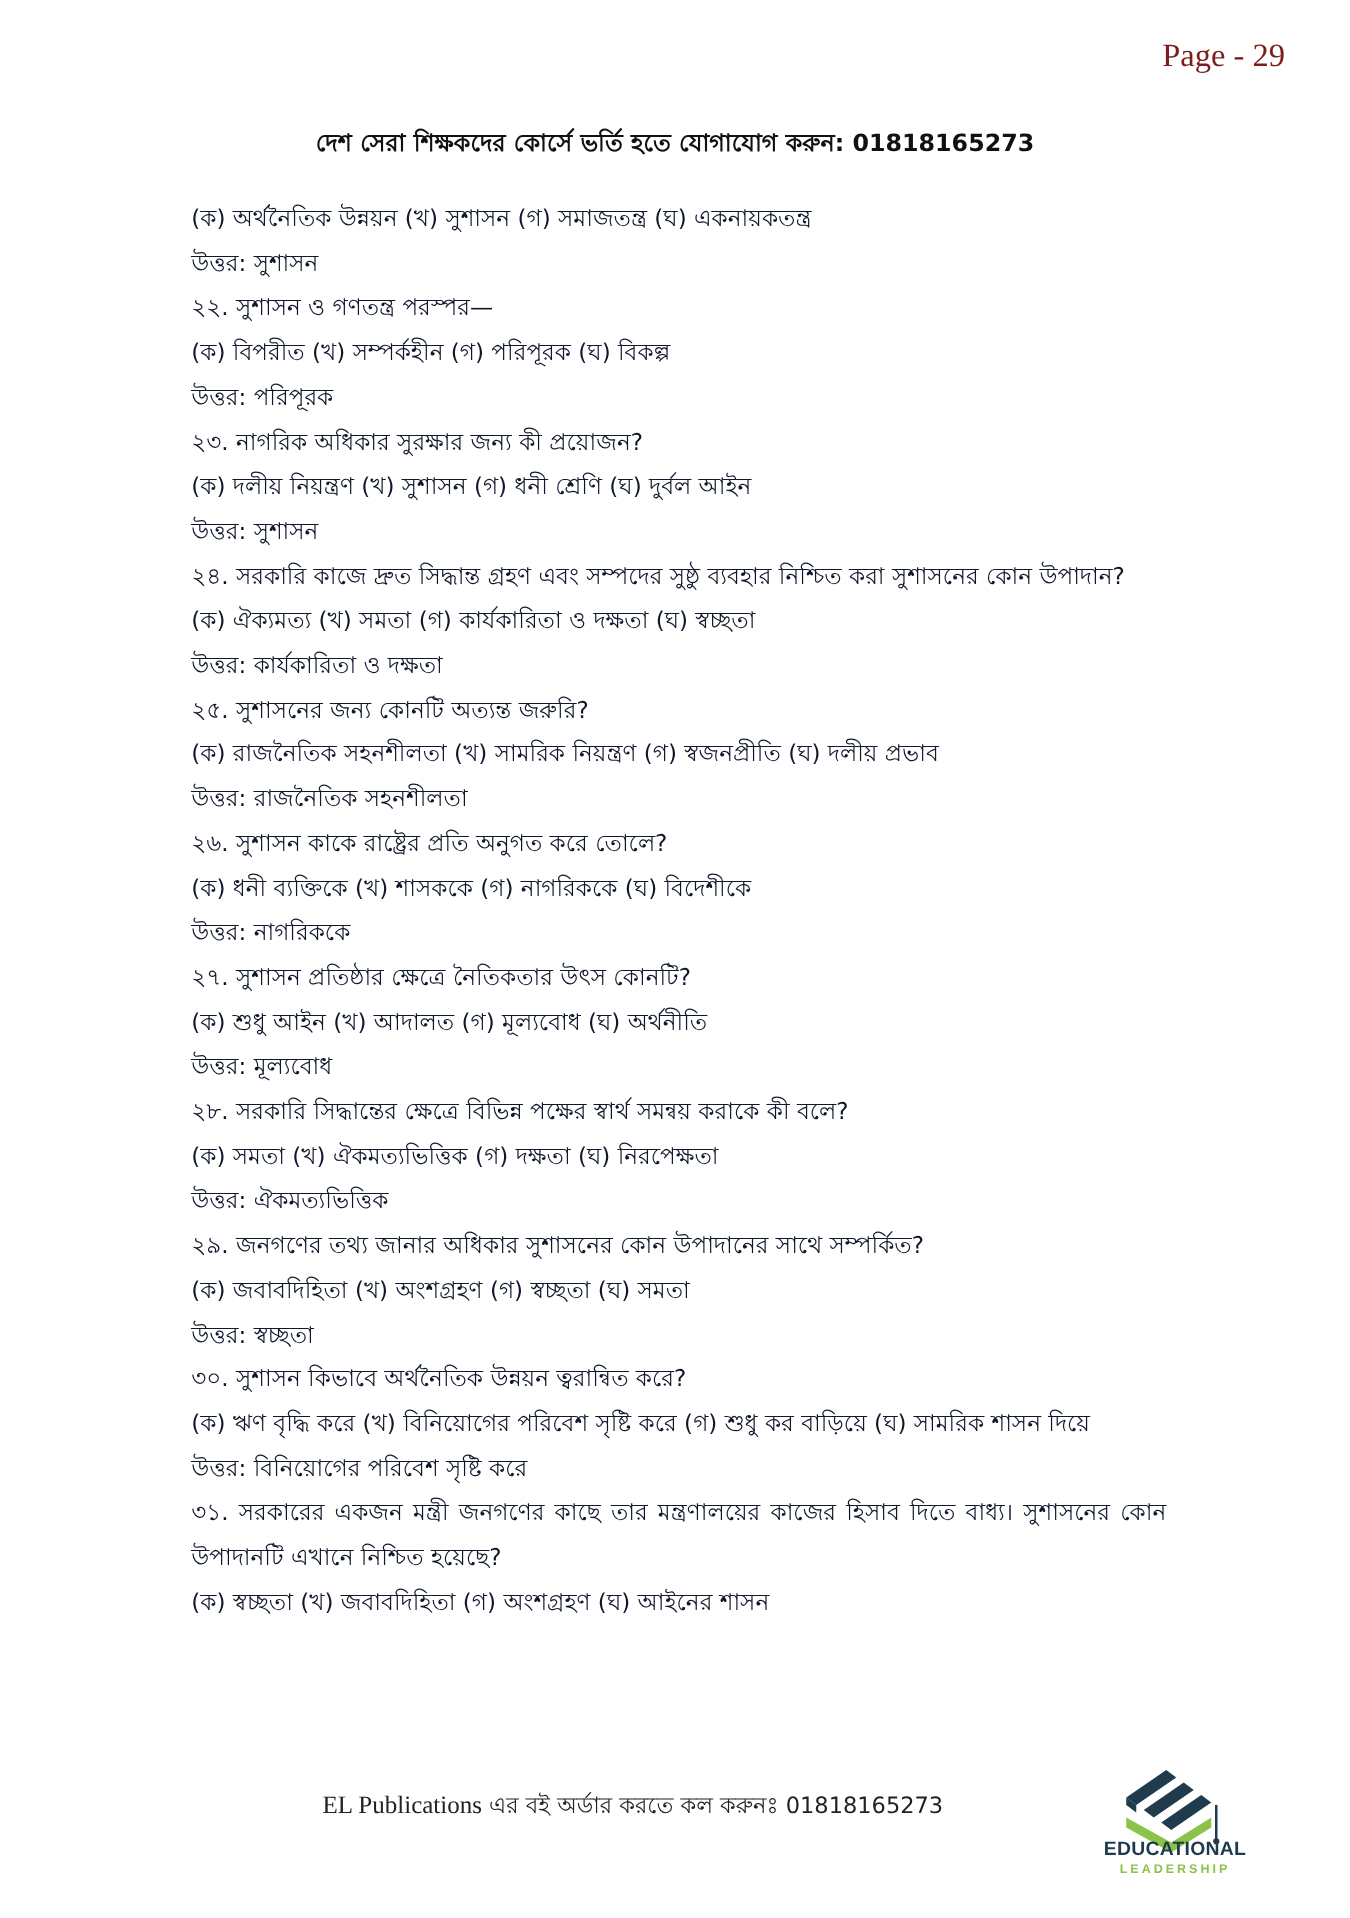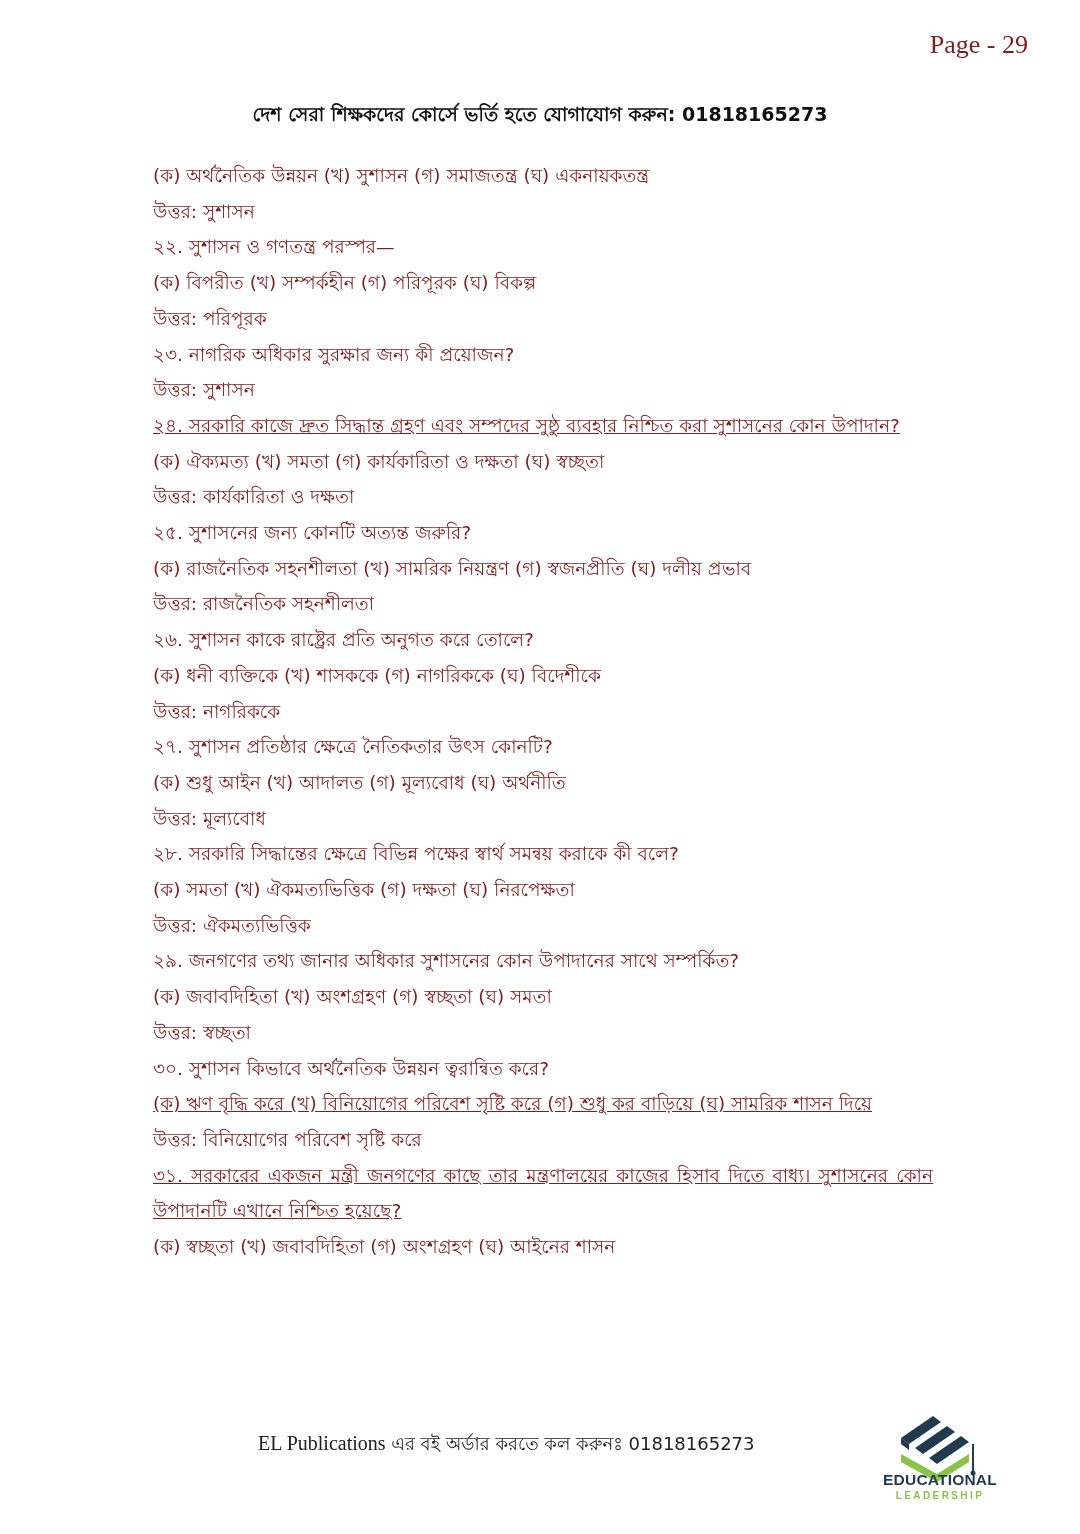--- a/index.html
+++ b/index.html
@@ -13,23 +13,23 @@
     font-size: 26px; color: #7f1d1d;
   }
   .header-line {
     position: absolute; left: 0; right: 0; top: 84px; text-align: center;
     font-size: 19px; font-weight: bold; color: #111; margin-top: 16px;
   }
   .content {
     position: absolute; left: 153px; top: 158px; width: 780px;
   }
   .line {
-    font-size: 18.5px; line-height: 35.7px; white-space: nowrap; color: #7f1d1d;
+    font-size: 18.5px; line-height: 35.7px; white-space: nowrap; color: #0f172a;
   }
-  .line.wrap { white-space: normal; text-align: justify; text-align-last: left; text-decoration: underline; }
+  .line.wrap { white-space: normal; text-align: justify; text-align-last: left; }
   .footer-text {
     position: absolute; left: 258px; top: 1430px; font-size: 18px; color: #222;
   }
   .footer-text .en { font-family: "Liberation Serif", "DejaVu Serif", serif; font-size: 20px; }
   .footer-text .phone { font-weight: normal; margin-top: 19px; }
   .logo { position: absolute; left: 893px; top: 1410px; width: 110px; height: 100px; }
   .logo-text1 {
     position: absolute; left: 880px; top: 1471px; width: 120px; text-align: center;
     font-family: "Liberation Sans", sans-serif; font-weight: bold; font-size: 15.5px; color: #1f3b4d;
     letter-spacing: 0.2px;
@@ -47,20 +47,21 @@
 
 <div class="header-line">দেশ সেরা শিক্ষকদের কোর্সে ভর্তি হতে যোগাযোগ করুন: 01818165273</div>
 
 <div class="content">
   <div class="line">(ক) অর্থনৈতিক উন্নয়ন (খ) সুশাসন (গ) সমাজতন্ত্র (ঘ) একনায়কতন্ত্র</div>
   <div class="line">উত্তর: সুশাসন</div>
   <div class="line">২২. সুশাসন ও গণতন্ত্র পরস্পর—</div>
   <div class="line">(ক) বিপরীত (খ) সম্পর্কহীন (গ) পরিপূরক (ঘ) বিকল্প</div>
   <div class="line">উত্তর: পরিপূরক</div>
   <div class="line">২৩. নাগরিক অধিকার সুরক্ষার জন্য কী প্রয়োজন?</div>
+  <div class="line">(ক) দলীয় নিয়ন্ত্রণ (খ) সুশাসন (গ) ধনী শ্রেণি (ঘ) দুর্বল আইন</div>
   <div class="line">উত্তর: সুশাসন</div>
   <div class="line wrap">২৪. সরকারি কাজে দ্রুত সিদ্ধান্ত গ্রহণ এবং সম্পদের সুষ্ঠু ব্যবহার নিশ্চিত করা সুশাসনের কোন উপাদান?</div>
   <div class="line">(ক) ঐক্যমত্য (খ) সমতা (গ) কার্যকারিতা ও দক্ষতা (ঘ) স্বচ্ছতা</div>
   <div class="line">উত্তর: কার্যকারিতা ও দক্ষতা</div>
   <div class="line">২৫. সুশাসনের জন্য কোনটি অত্যন্ত জরুরি?</div>
   <div class="line">(ক) রাজনৈতিক সহনশীলতা (খ) সামরিক নিয়ন্ত্রণ (গ) স্বজনপ্রীতি (ঘ) দলীয় প্রভাব</div>
   <div class="line">উত্তর: রাজনৈতিক সহনশীলতা</div>
   <div class="line">২৬. সুশাসন কাকে রাষ্ট্রের প্রতি অনুগত করে তোলে?</div>
   <div class="line">(ক) ধনী ব্যক্তিকে (খ) শাসককে (গ) নাগরিককে (ঘ) বিদেশীকে</div>
   <div class="line">উত্তর: নাগরিককে</div>

